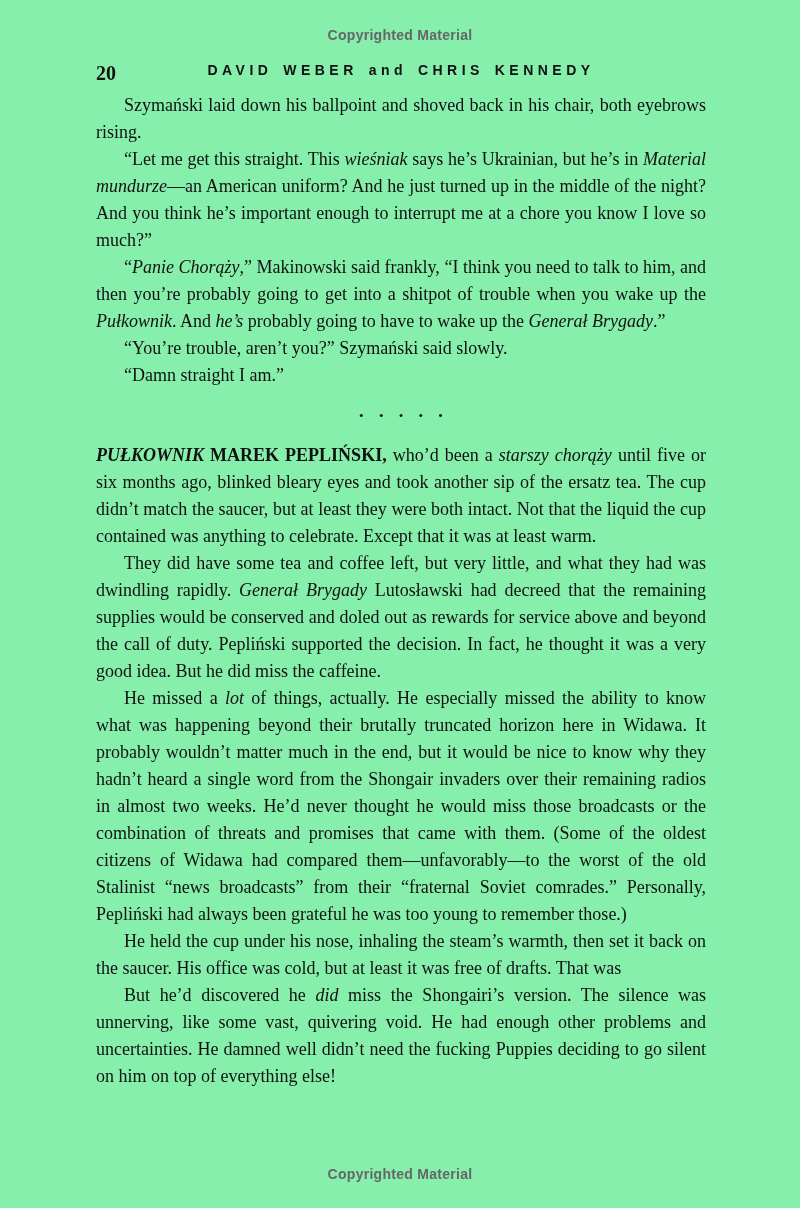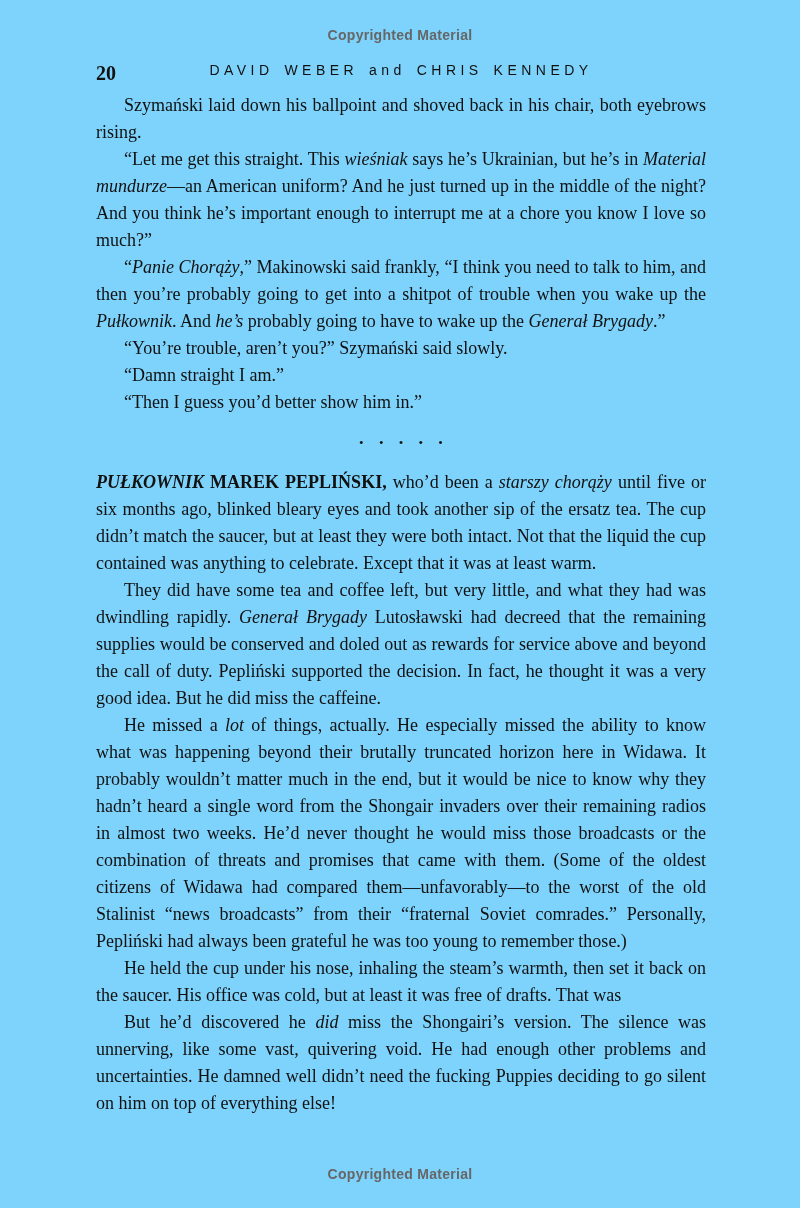--- a/index.html
+++ b/index.html
@@ -1,20 +1,20 @@
 <!DOCTYPE html>
 <html><head>
 <meta charset="utf-8">
 <style>
   html, body { margin: 0; padding: 0; background: #ffffff; }
   .page {
     position: relative;
     width: 800px;
     height: 1208px;
-    background: #7dd3fc;
+    background: #86efac;
     overflow: hidden;
     font-family: "Liberation Serif", serif;
     color: #111111;
   }
   .copyright-notice {
     position: absolute;
     left: 0; right: 0;
     text-align: center;
     font-family: "Liberation Sans", sans-serif;
     font-weight: bold;
@@ -34,21 +34,21 @@
   .page-number {
     position: absolute;
     left: 0; top: 0;
     font-family: "Liberation Serif", serif;
     font-weight: bold;
     font-size: 20px;
   }
   .running-title {
     text-align: center;
     font-family: "Liberation Sans", sans-serif;
-    font-weight: normal;
+    font-weight: bold;
     font-size: 14px;
     letter-spacing: 0.32em;
     word-spacing: 0.18em;
     color: #111111;
   }
   .body-text {
     position: absolute;
     top: 92px;
     left: 96px;
     width: 610px;
@@ -82,21 +82,20 @@
     <span class="page-number">20</span>
     <div class="running-title">DAVID WEBER and CHRIS KENNEDY</div>
   </div>
 
   <div class="body-text">
       <p class="indent"><span>Szymański laid down his ballpoint and shoved back in his chair, both eyebrows rising.</span></p>
       <p class="indent"><span>“Let me get this straight. This </span><span class="seg-i">wieśniak</span><span> says he’s Ukrainian, but he’s in </span><span class="seg-i">Material mundurze</span><span>—an American uniform? And he just turned up in the middle of the night? And you think he’s important enough to interrupt me at a chore you know I love so much?”</span></p>
       <p class="indent"><span>“</span><span class="seg-i">Panie Chorąży</span><span>,” Makinowski said frankly, “I think you need to talk to him, and then you’re probably going to get into a shitpot of trouble when you wake up the </span><span class="seg-i">Pułkownik</span><span>. And </span><span class="seg-i">he’s</span><span> probably going to have to wake up the </span><span class="seg-i">Generał Brygady</span><span>.”</span></p>
       <p class="indent"><span>“You’re trouble, aren’t you?” Szymański said slowly.</span></p>
       <p class="indent"><span>“Damn straight I am.”</span></p>
-      <p class="indent"><span>“Then I guess you’d better show him in.”</span></p>
       <div class="scene-break">• • • • •</div>
       <p class="no-indent"><span class="seg-bi">PUŁKOWNIK</span><span class="seg-b"> MAREK PEPLIŃSKI,</span><span> who’d been a </span><span class="seg-i">starszy chorąży</span><span> until five or six months ago, blinked bleary eyes and took another sip of the ersatz tea. The cup didn’t match the saucer, but at least they were both intact. Not that the liquid the cup contained was anything to celebrate. Except that it was at least warm.</span></p>
       <p class="indent"><span>They did have some tea and coffee left, but very little, and what they had was dwindling rapidly. </span><span class="seg-i">Generał Brygady</span><span> Lutosławski had decreed that the remaining supplies would be conserved and doled out as rewards for service above and beyond the call of duty. Pepliński supported the decision. In fact, he thought it was a very good idea. But he did miss the caffeine.</span></p>
       <p class="indent"><span>He missed a </span><span class="seg-i">lot</span><span> of things, actually. He especially missed the ability to know what was happening beyond their brutally truncated horizon here in Widawa. It probably wouldn’t matter much in the end, but it would be nice to know why they hadn’t heard a single word from the Shongair invaders over their remaining radios in almost two weeks. He’d never thought he would miss those broadcasts or the combination of threats and promises that came with them. (Some of the oldest citizens of Widawa had compared them—unfavorably—to the worst of the old Stalinist “news broadcasts” from their “fraternal Soviet comrades.” Personally, Pepliński had always been grateful he was too young to remember those.)</span></p>
       <p class="indent"><span>He held the cup under his nose, inhaling the steam’s warmth, then set it back on the saucer. His office was cold, but at least it was free of drafts. That was</span></p>
       <p class="indent"><span>But he’d discovered he </span><span class="seg-i">did</span><span> miss the Shongairi’s version. The silence was unnerving, like some vast, quivering void. He had enough other problems and uncertainties. He damned well didn’t need the fucking Puppies deciding to go silent on him on top of everything else!</span></p>
     </div>
 
   <div class="copyright-notice copyright-bottom">Copyrighted Material</div>
 

